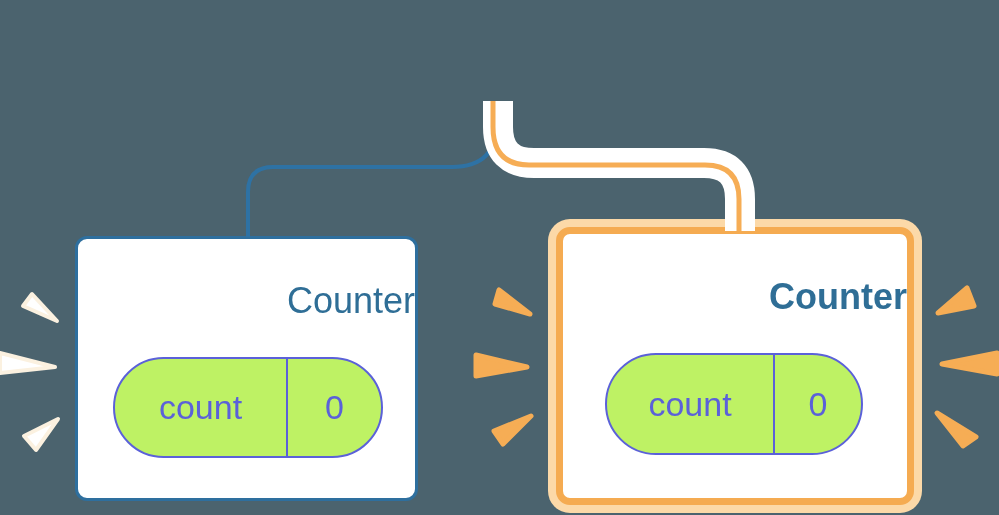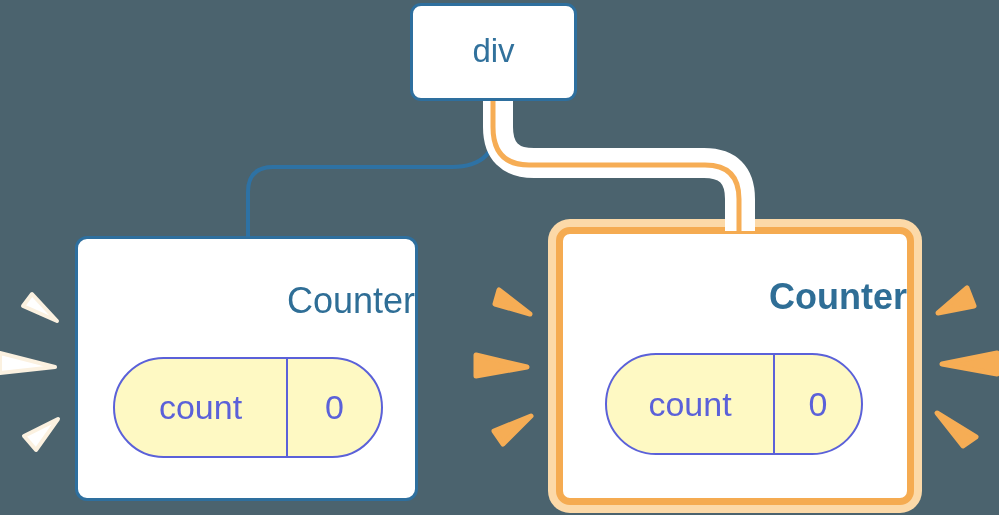--- a/index.html
+++ b/index.html
@@ -58,21 +58,21 @@
     color: #2f6e96;
   }
   .card-left .card-title { top: 41px; font-weight: 500; }
   .card-right .card-title { top: 42px; font-weight: 700; }
   .pill {
     position: absolute;
     box-sizing: border-box;
     border: 2px solid #5b61d9;
     border-radius: 999px;
     display: flex;
-    background: #fef9c3;
+    background: #bef264;
     align-items: stretch;
   }
   .card-left .pill { left: 35px; top: 118px; width: 270px; height: 101px; }
   .card-right .pill { left: 42px; top: 119px; width: 258px; height: 102px; }
   .pill-key {
     flex: 1;
     display: flex; align-items: center; justify-content: center;
     font-size: 34px;
     color: #5b61d9;
     border-right: 2px solid #5b61d9;
@@ -83,23 +83,20 @@
     color: #5b61d9;
   }
   .card-left .pill-value { width: 93px; }
   .card-right .pill-value { width: 86px; }
 </style>
 </head>
 <body>
 
 <div class="canvas">
 
-  <div class="node node-div">
-    <span class="node-div-label">div</span>
-  </div>
 
   <div class="node card-left">
     <div class="card-title">Counter</div>
     <div class="pill">
       <div class="pill-key">count</div>
       <div class="pill-value">0</div>
     </div>
   </div>
 
   <div class="node card-right">

